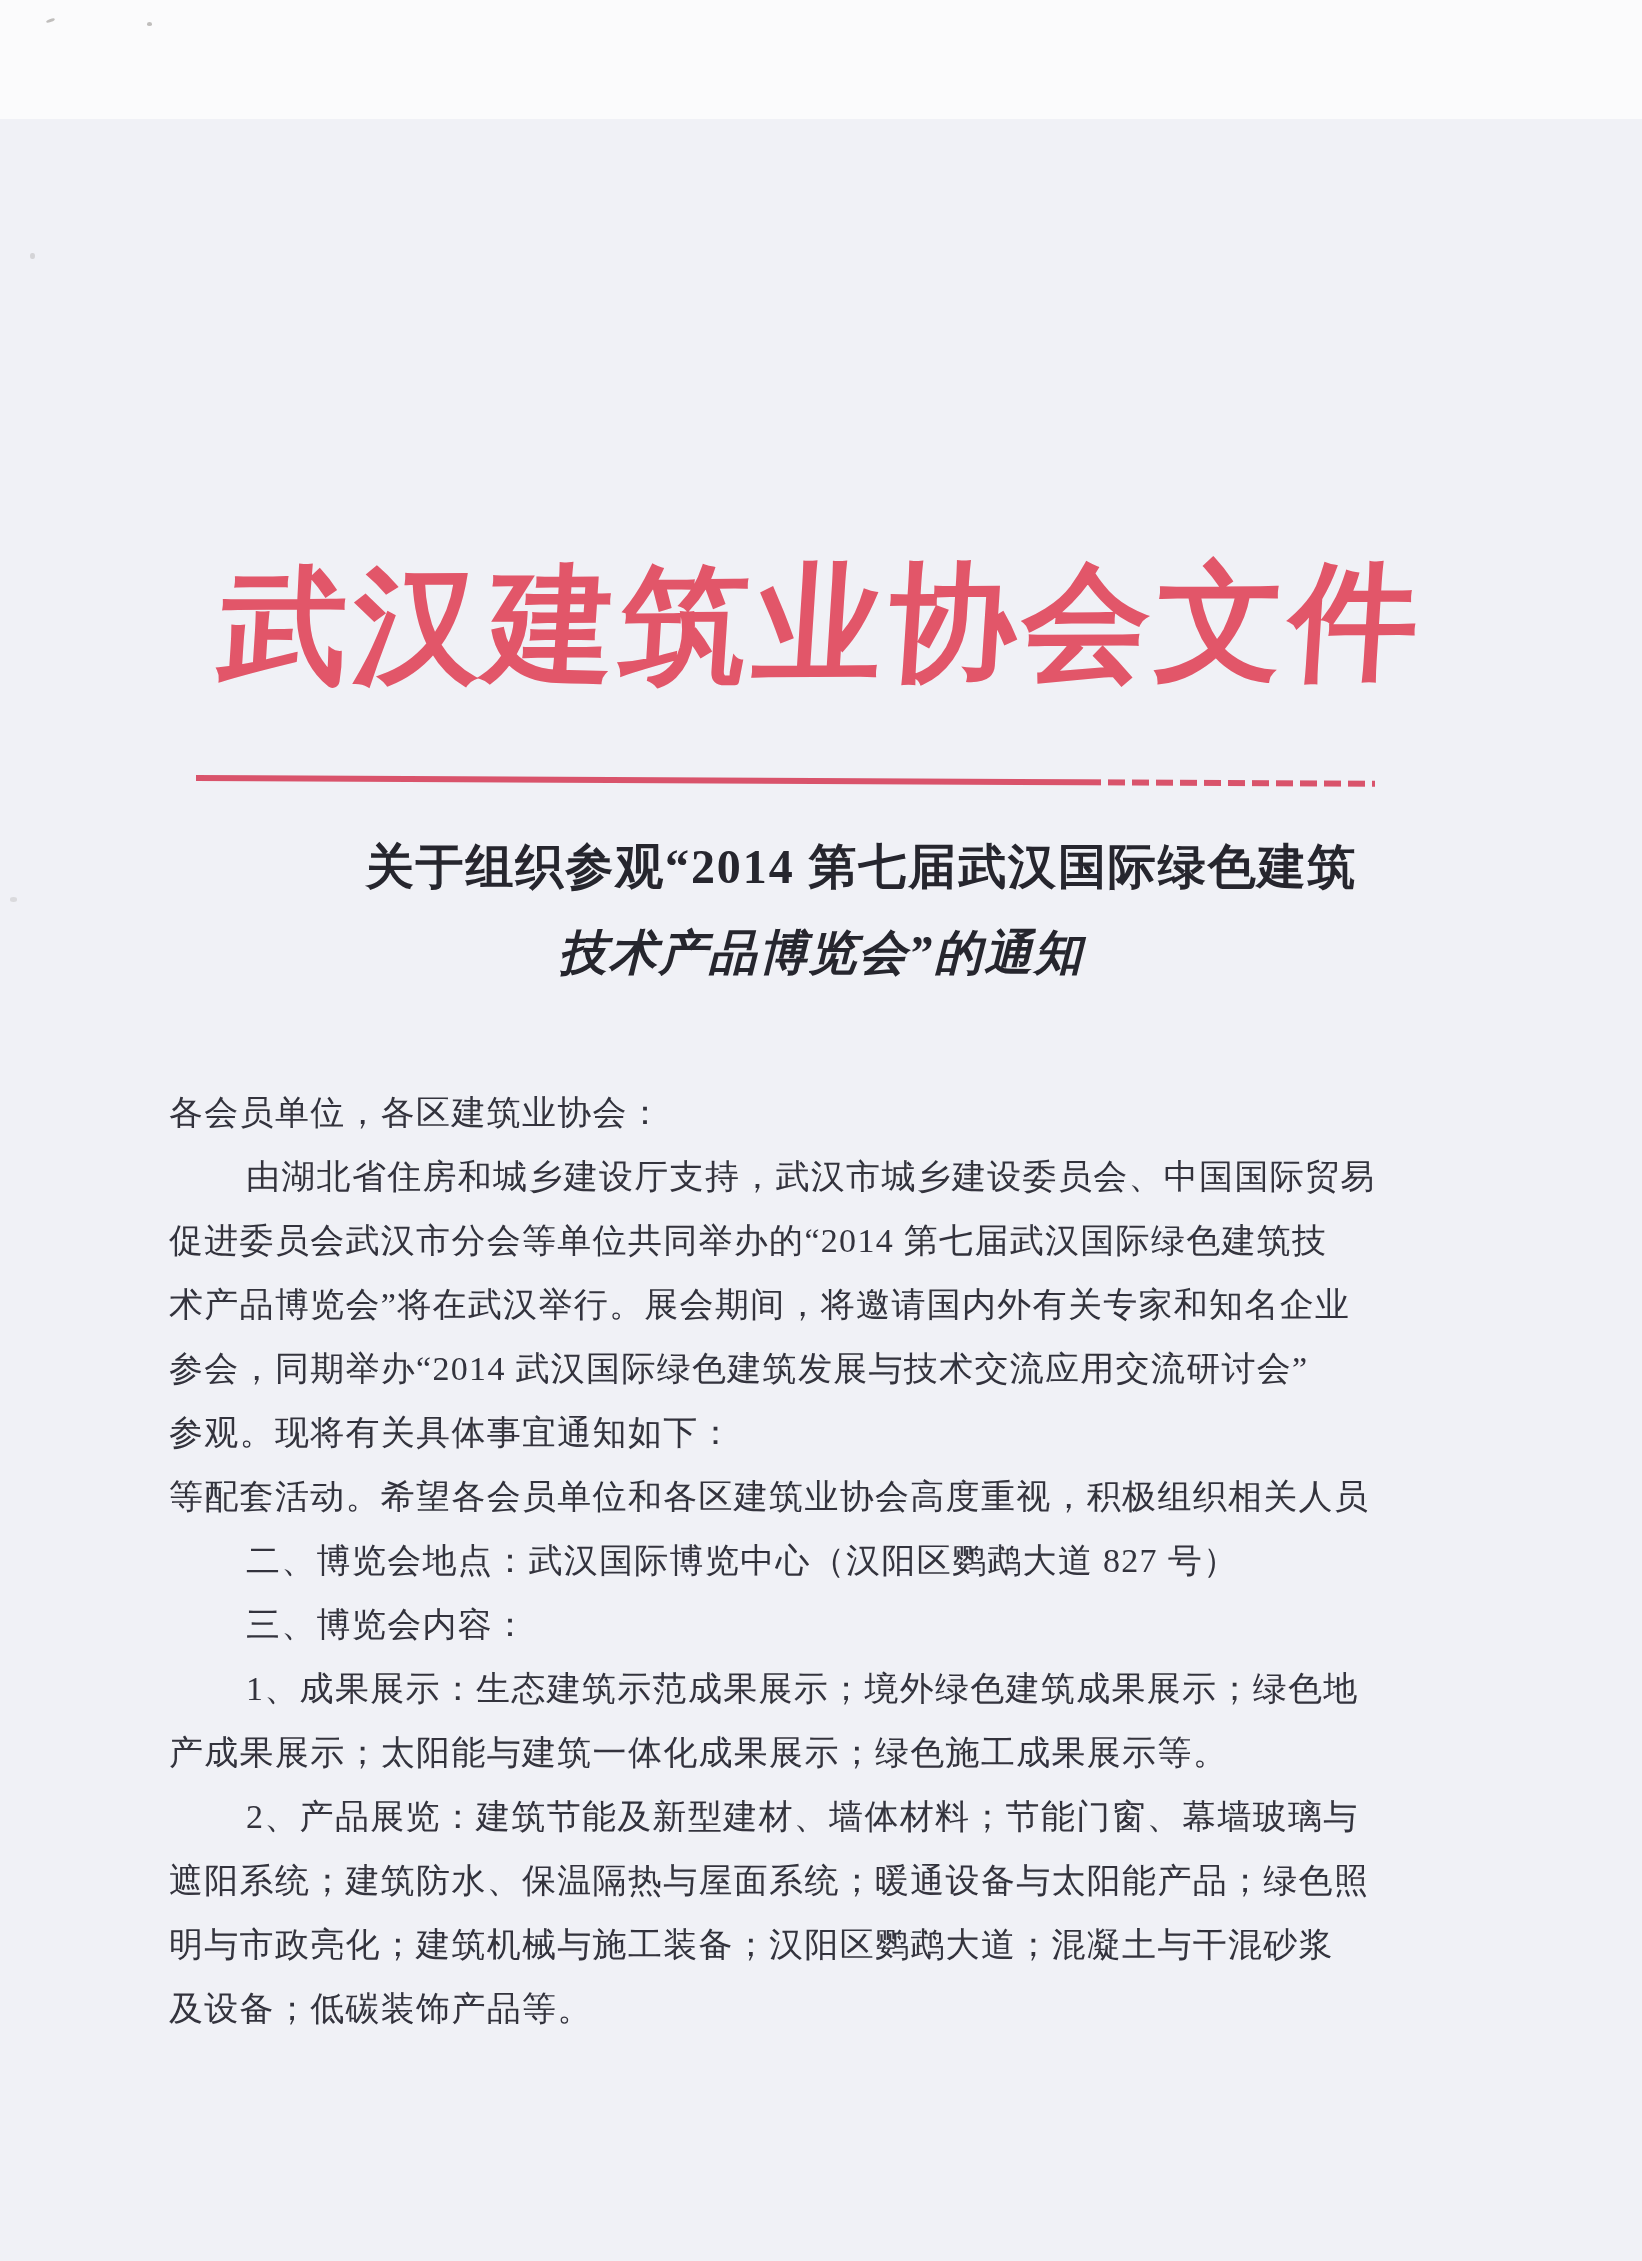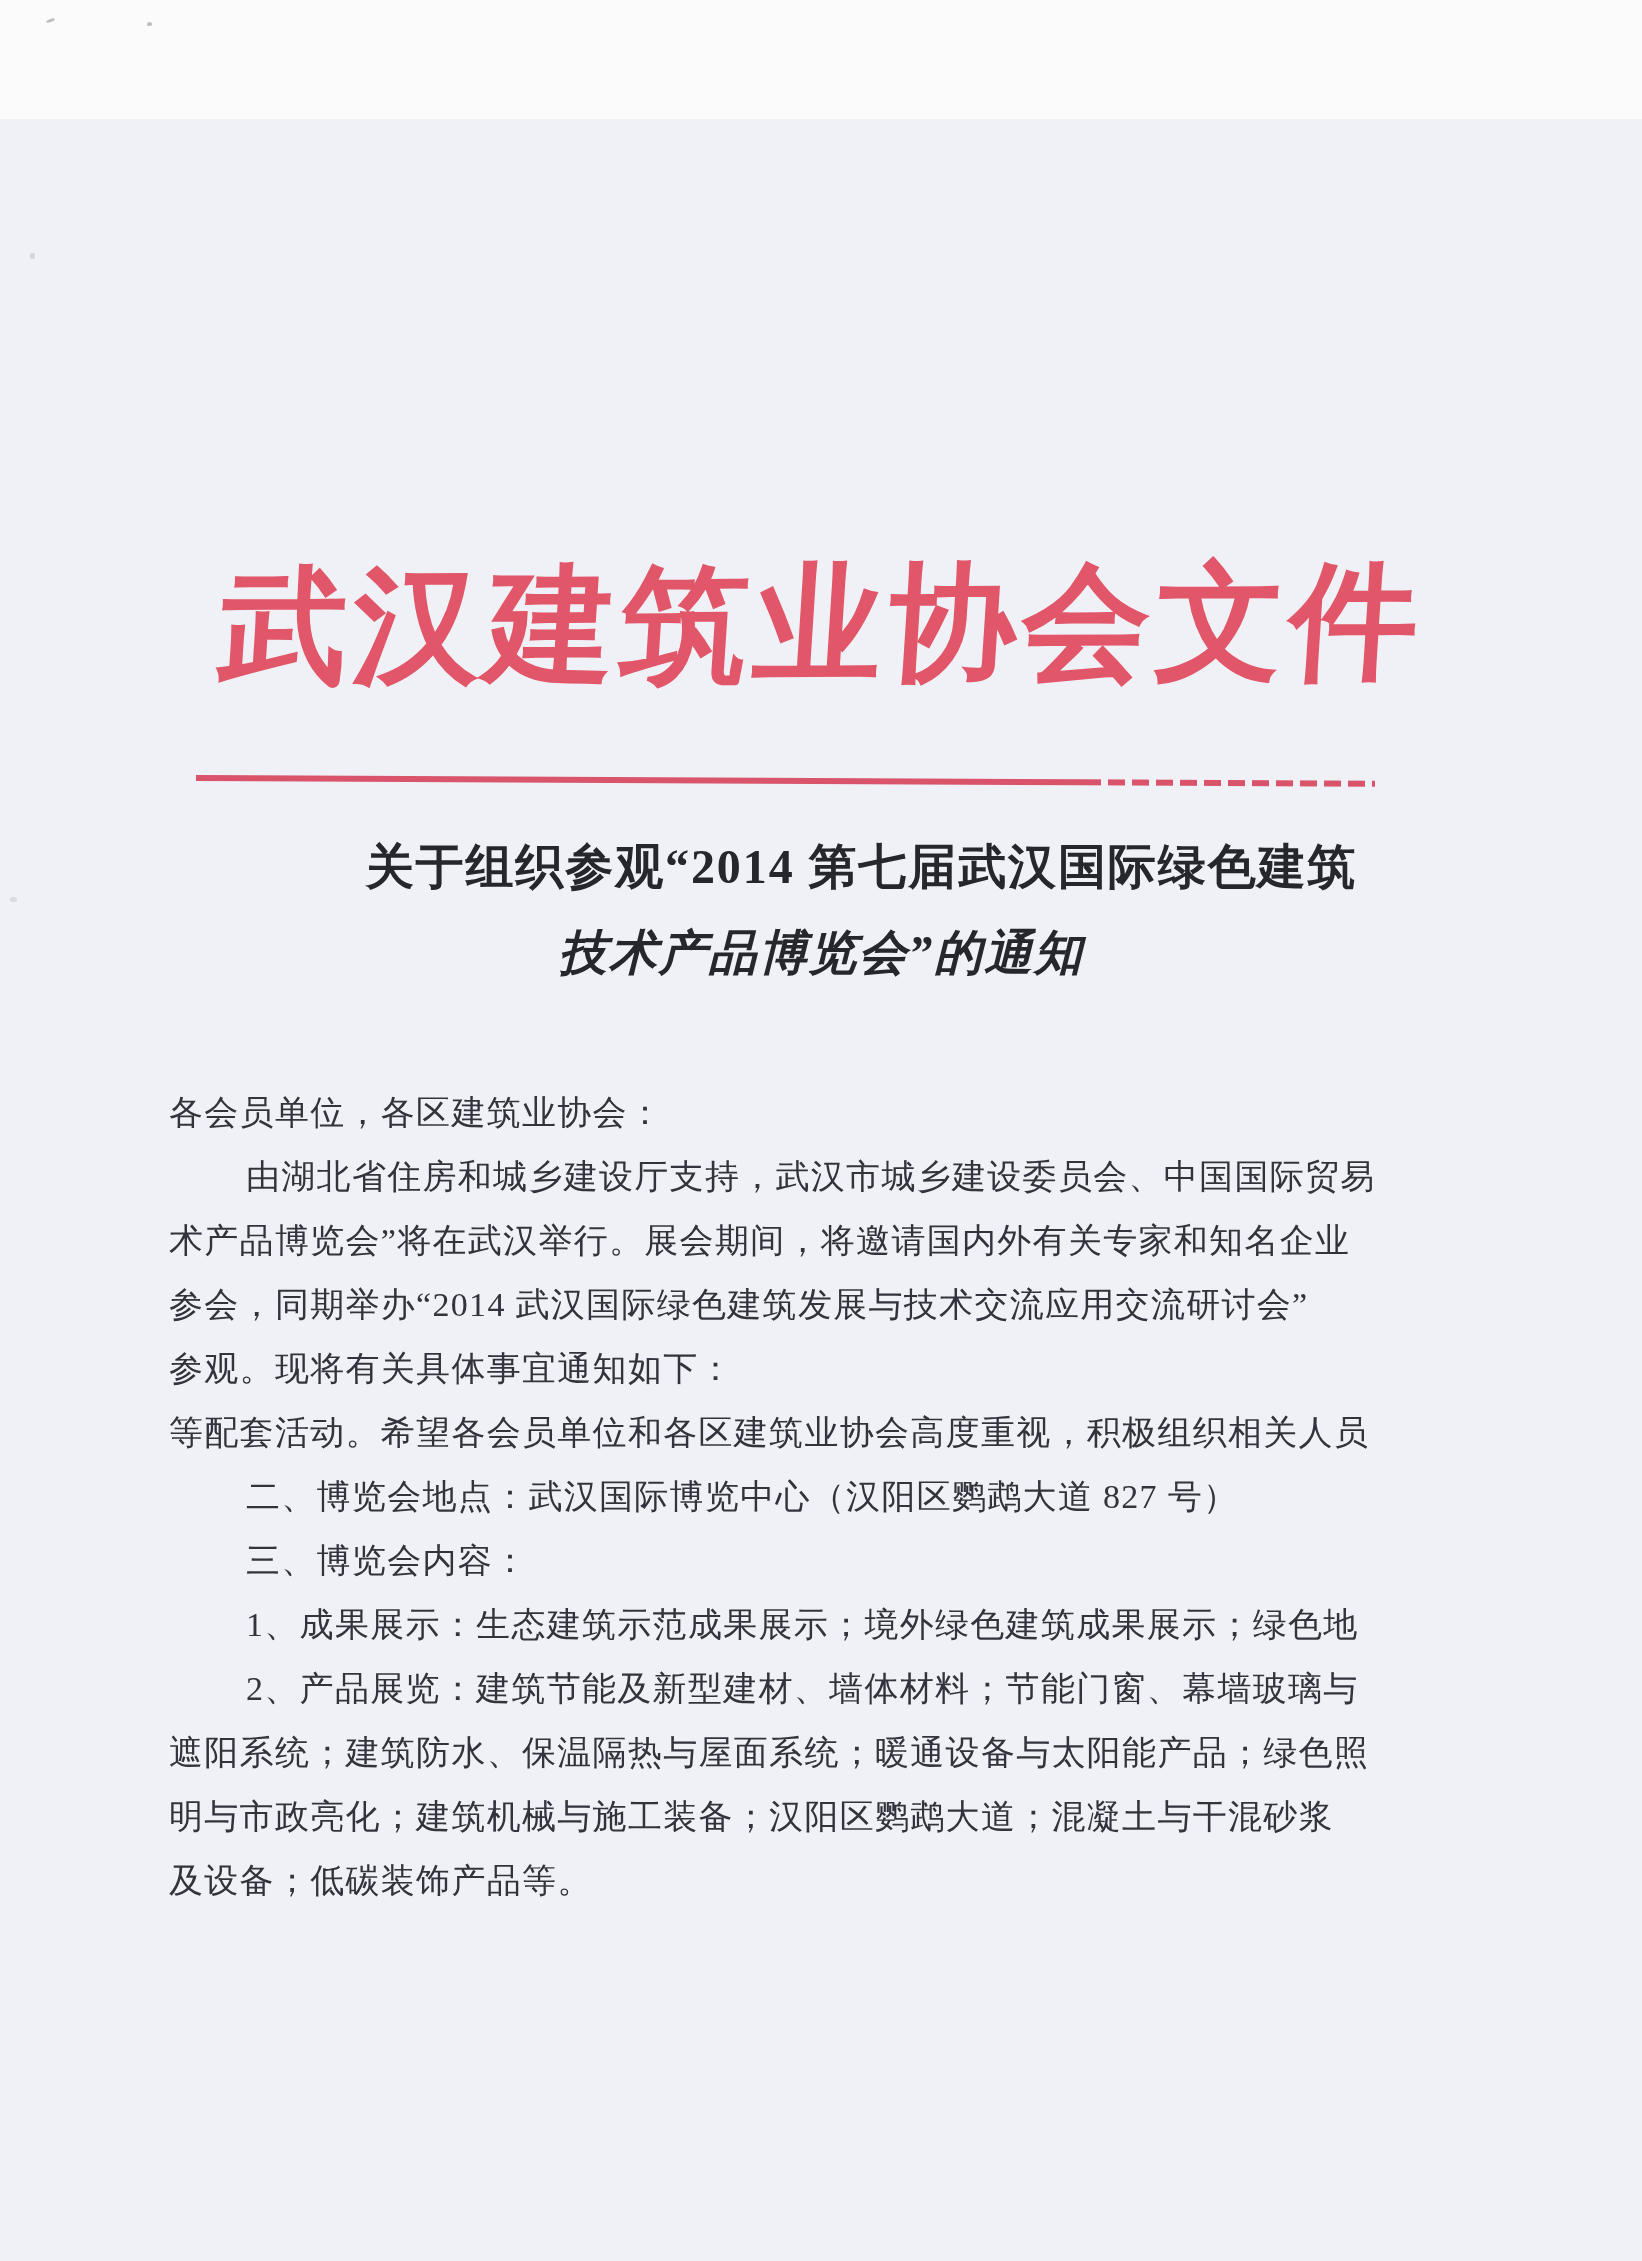--- a/index.html
+++ b/index.html
@@ -124,27 +124,29 @@
     <span class="solid"></span>
     <span class="dashed"></span>
   </div>
 
   <h2 class="subject-line l1">关于组织参观“2014 第七届武汉国际绿色建筑</h2>
   <h2 class="subject-line l2">技术产品博览会”的通知</h2>
 
   <div class="doc-body">
     <p>各会员单位，各区建筑业协会：</p>
     <p class="indent">由湖北省住房和城乡建设厅支持，武汉市城乡建设委员会、中国国际贸易</p>
+    <p>促进委员会武汉市分会等单位共同举办的“2014 第七届武汉国际绿色建筑技</p>
     <p>术产品博览会”将在武汉举行。展会期间，将邀请国内外有关专家和知名企业</p>
     <p>参会，同期举办“2014 武汉国际绿色建筑发展与技术交流应用交流研讨会”</p>
     <p>参观。现将有关具体事宜通知如下：</p>
     <p>等配套活动。希望各会员单位和各区建筑业协会高度重视，积极组织相关人员</p>
     <p class="indent">二、博览会地点：武汉国际博览中心（汉阳区鹦鹉大道 827 号）</p>
     <p class="indent">三、博览会内容：</p>
     <p class="indent">1、成果展示：生态建筑示范成果展示；境外绿色建筑成果展示；绿色地</p>
+    <p>产成果展示；太阳能与建筑一体化成果展示；绿色施工成果展示等。</p>
     <p class="indent">2、产品展览：建筑节能及新型建材、墙体材料；节能门窗、幕墙玻璃与</p>
     <p>遮阳系统；建筑防水、保温隔热与屋面系统；暖通设备与太阳能产品；绿色照</p>
     <p>明与市政亮化；建筑机械与施工装备；汉阳区鹦鹉大道；混凝土与干混砂浆</p>
     <p>及设备；低碳装饰产品等。</p>
   </div>
 
 </div>
 
 
 </body></html>

